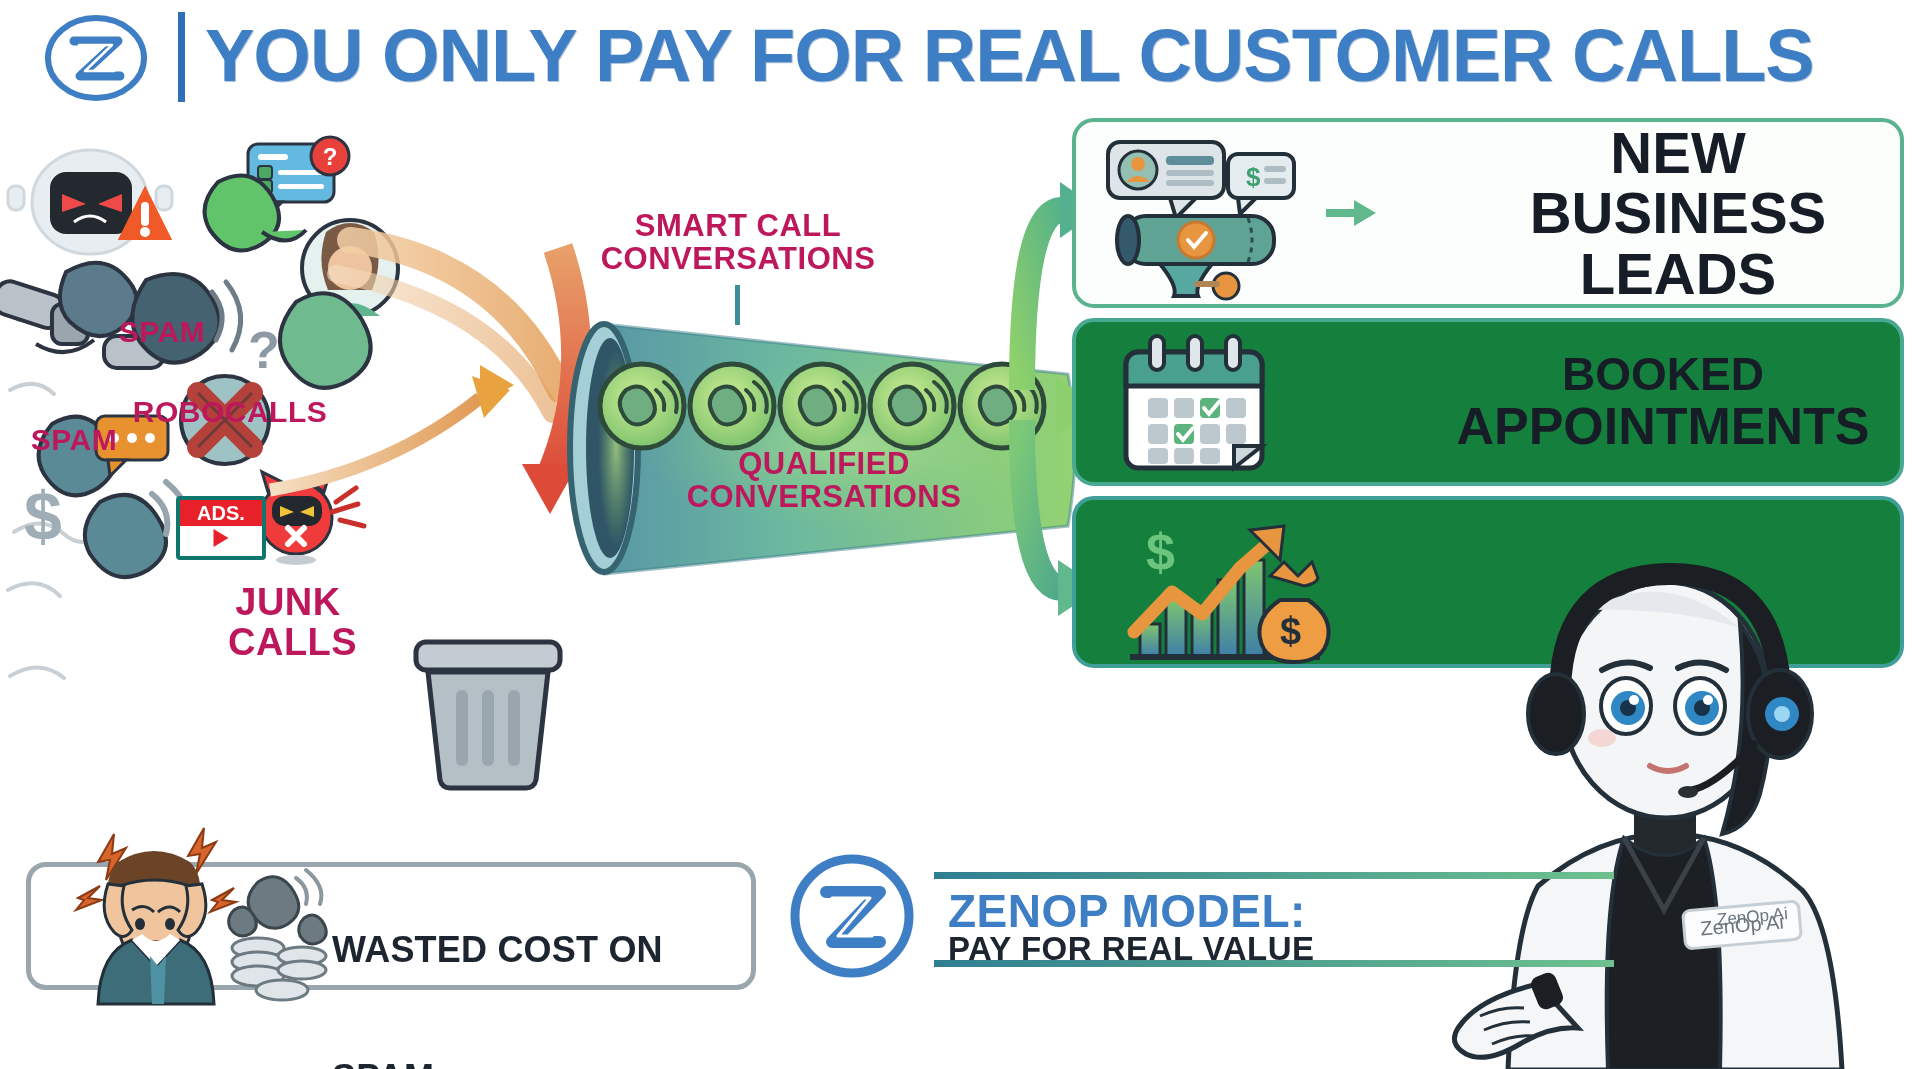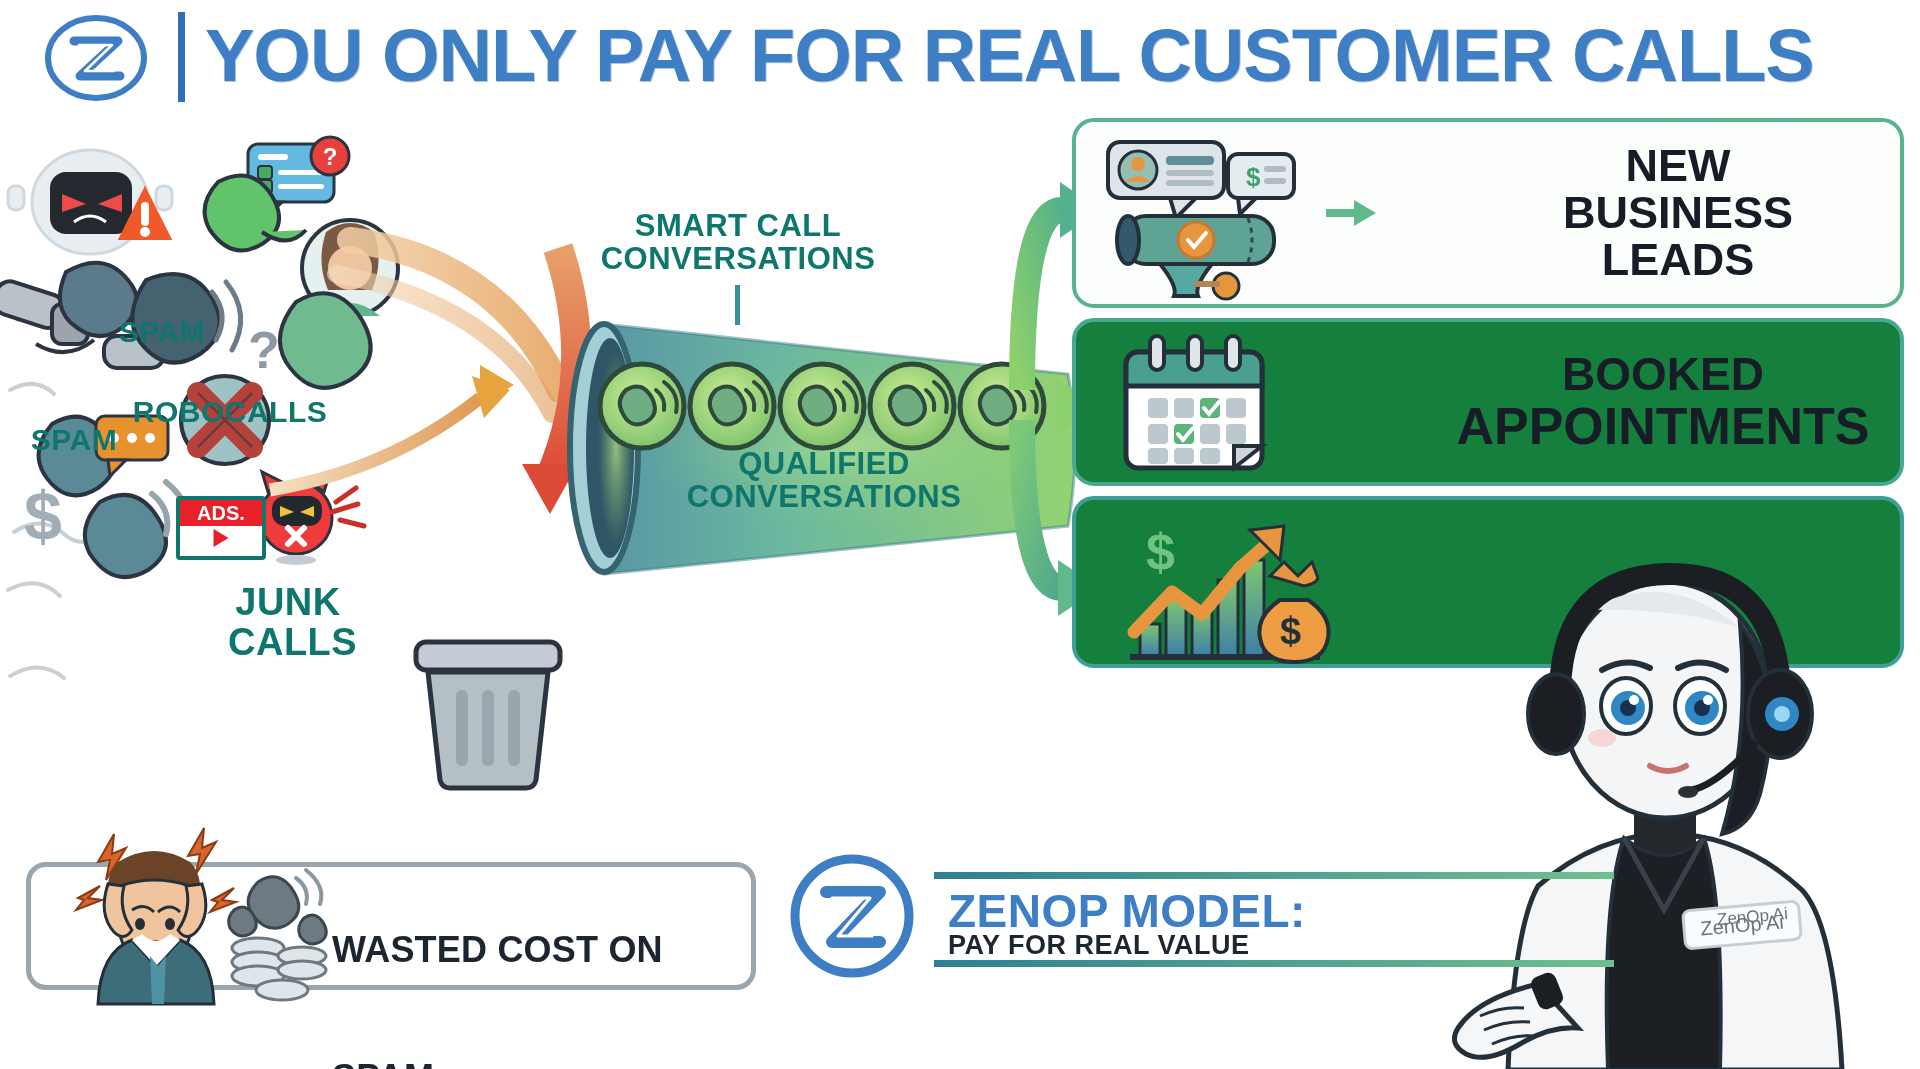--- a/index.html
+++ b/index.html
@@ -21,21 +21,21 @@
   #header-title{
     left:205px;top:10px;width:1700px;height:92px;
     font-size:74px;font-weight:bold;letter-spacing:-1px;
     color:#3d7ec4;line-height:92px;white-space:nowrap;
     font-family:"Liberation Sans", sans-serif;
     text-shadow:1px 1px 0 rgba(40,90,150,.35);
   }
 
   
   .lbl{
-    color:#0f766e;font-weight:bold;letter-spacing:.5px;
+    color:#be185d;font-weight:bold;letter-spacing:.5px;
     text-align:center;line-height:1.06;
   }
 
   #lbl-spam-1{left:92px;top:316px;width:140px;font-size:30px;}
   #lbl-spam-2{left:12px;top:424px;width:124px;font-size:30px;}
   #lbl-robocalls{left:130px;top:396px;width:200px;font-size:30px;}
   #lbl-junk{left:228px;top:582px;width:120px;font-size:38px;}
 
   
   #ads-badge{left:176px;top:496px;width:82px;height:56px;
@@ -59,37 +59,37 @@
     box-sizing:border-box;
   }
   #card-leads{left:1072px;top:118px;width:832px;height:190px;
     border-color:#5ab38f;
     background:linear-gradient(100deg,#fcfefd 0%,#fbfefb 100%);}
   #card-booked{left:1072px;top:318px;width:832px;height:168px;border-color:#49a891;}
   #card-revenue{left:1072px;top:496px;width:832px;height:172px;border-color:#3f9e98;}
 
   .card-text{position:absolute;right:22px;top:50%;transform:translateY(-50%);
     text-align:center;color:#161d27;font-weight:bold;line-height:1.04;}
-  #txt-leads{width:400px;font-size:45px;}
+  #txt-leads{width:400px;font-size:58px;}
   #txt-booked{width:430px;font-size:45px;}
 
   
   #bar-wasted{left:26px;top:862px;width:730px;height:128px;
     border:5px solid #9aa6ad;border-radius:20px;box-sizing:border-box;background:#fff;}
   #txt-wasted{left:332px;top:886px;width:420px;font-size:36px;color:#1d2530;
     font-weight:bold;line-height:128px;height:80px;letter-spacing:.2px;}
 
   #zen-logo{left:788px;top:852px;width:128px;height:128px;}
   #zen-line-top{left:934px;top:872px;width:680px;height:7px;
     background:linear-gradient(90deg,#2f7f93,#6fc08e);}
   #zen-line-bot{left:934px;top:960px;width:680px;height:7px;
     background:linear-gradient(90deg,#2f7f93,#6fc08e);}
   #txt-zen-title{left:948px;top:884px;width:700px;font-size:46px;font-weight:bold;
     color:#3d7ec4;letter-spacing:.5px;white-space:nowrap;}
-  #txt-zen-sub{left:948px;top:930px;width:700px;font-size:27px;font-weight:bold;
+  #txt-zen-sub{left:948px;top:930px;width:700px;font-size:33px;font-weight:bold;
     color:#1d2530;letter-spacing:.5px;white-space:nowrap;}
 
   
   svg{display:block;overflow:visible;}
 </style>
 </head>
 <body>
 
 <div class="stage">
 

